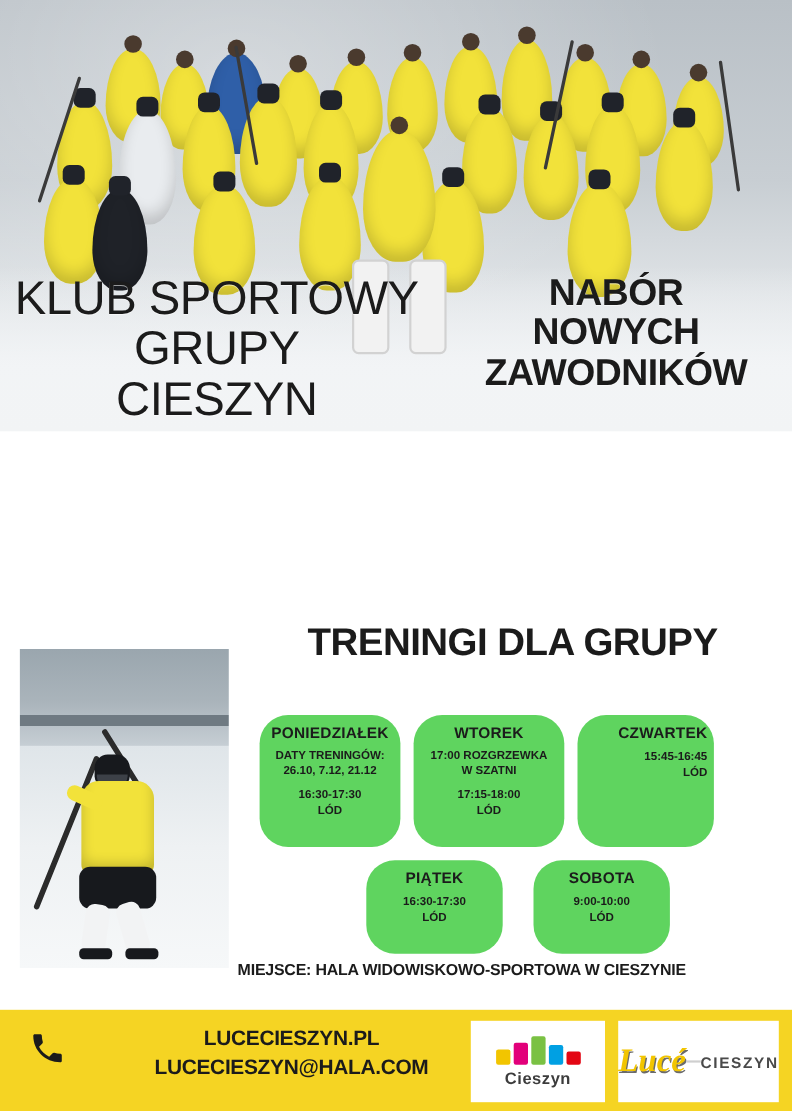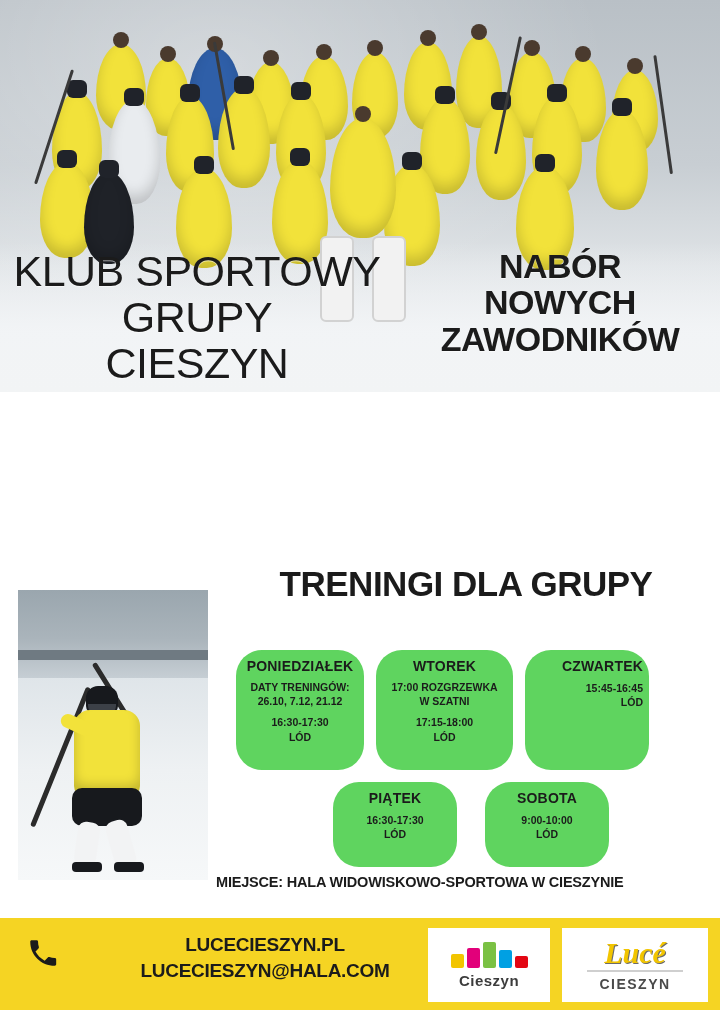--- a/index.html
+++ b/index.html
@@ -174,21 +174,21 @@
   .cz-dots { display: flex; gap: 3px; align-items: flex-end; height: 26px; }
   .cz-dots i { display: block; width: 13px; border-radius: 2px; }
   .cz-dots i:nth-child(1){ height: 14px; background: #f2c500; }
   .cz-dots i:nth-child(2){ height: 20px; background: #e2007a; }
   .cz-dots i:nth-child(3){ height: 26px; background: #7ac143; }
   .cz-dots i:nth-child(4){ height: 18px; background: #00a0e3; }
   .cz-dots i:nth-child(5){ height: 12px; background: #e30613; }
   .cz-name { font-size: 15px; font-weight: 700; color: #3c3c3c; letter-spacing: 0.5px; }
   .logo-luce {
     position: absolute; left: 562px; top: 10px; width: 146px; height: 74px;
-    background: #ffffff; display: flex; flex-direction: column;
+    background: #ffffff; display: flex; 
     align-items: center; justify-content: center;
   }
   .luce-word {
     font-family: "Liberation Serif", serif;
     font-style: italic; font-weight: 700; font-size: 30px; color: #f2c500;
     line-height: 1;
     text-shadow: 1px 1px 0 #6b6b6b;
   }
   .luce-sub { font-size: 14px; font-weight: 700; color: #4a4a4a; letter-spacing: 1.5px; margin-top: 2px; }
   .luce-rule { width: 96px; height: 2px; background: #cfcfcf; margin: 2px 0; }

